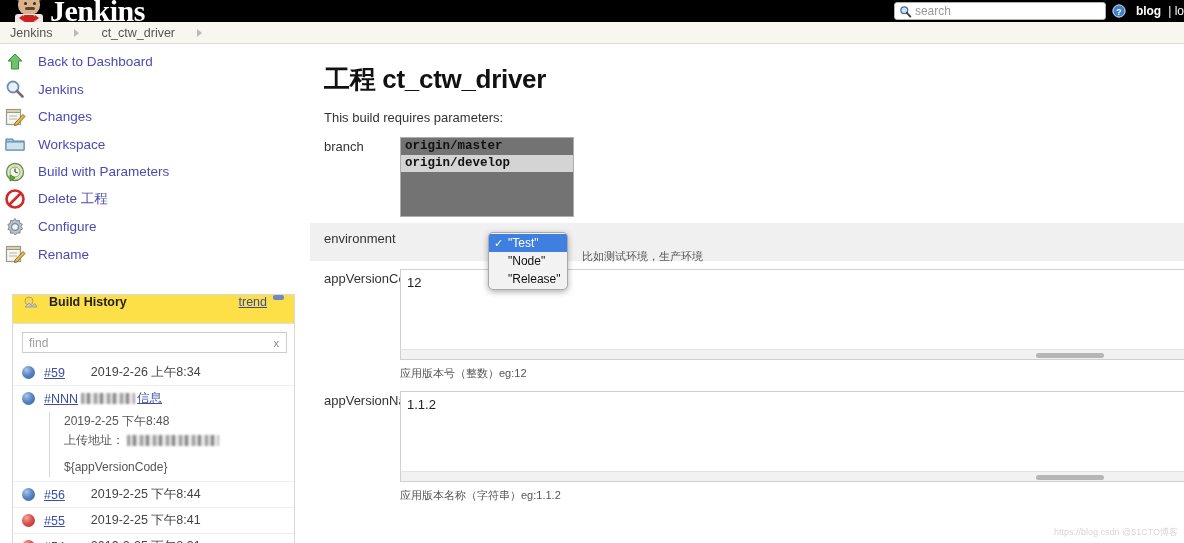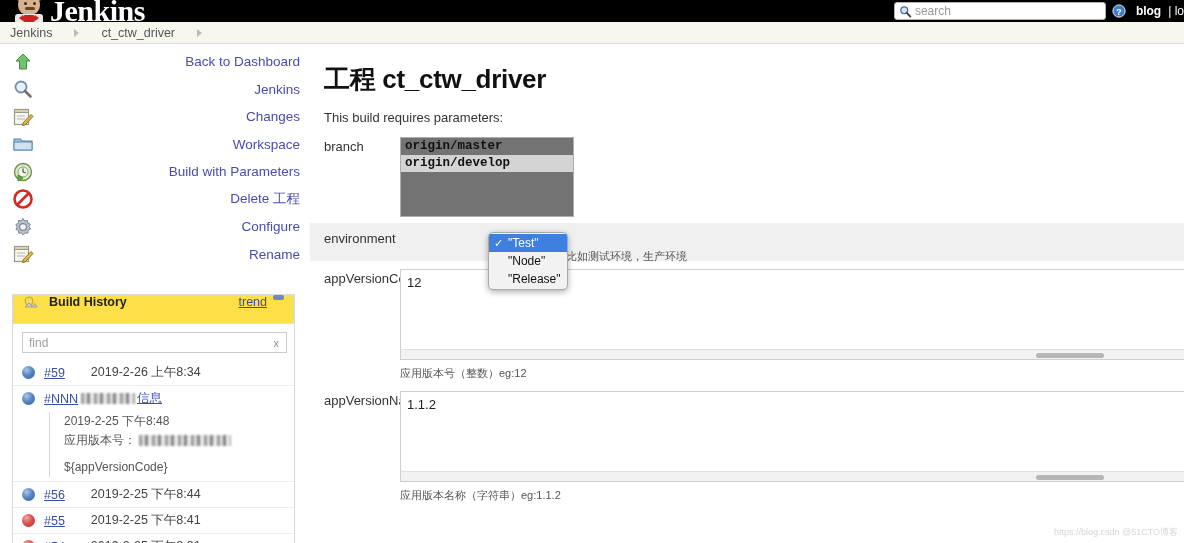--- a/index.html
+++ b/index.html
@@ -147,23 +147,22 @@
   }
 
   
   #sidebar {
     position: absolute; top: 48px; left: 0;
     width: 300px;
   }
   .side-item {
     display: flex; align-items: center;
     height: 27.5px;
-    padding-left: 12px;
+    padding-left: 4px;
     text-decoration: none;
-    justify-content: space-between;
   }
   .side-icon {
     width: 22px; height: 22px; margin-right: 12px;
     flex: none;
   }
   .side-label {
     color: #4a4ab0; font-size: 13.5px;
   }
 
   
@@ -342,21 +341,21 @@
     position: absolute; top: 3px; right: 85px;
     width: 68px; height: 5px;
     background: #b6b6b6;
     border-radius: 3px;
   }
   .ta-hint { font-size: 11px; color: #555; margin-top: 6px; }
 
   
   .env-field { position: relative; height: 32px; }
   #env-hint {
-    position: absolute; left: 166px; top: 20px;
+    position: absolute; left: 182px; top: 20px;
     font-size: 11px; color: #555;
     white-space: nowrap;
   }
   #env-dropdown {
     position: absolute; left: 88px; top: 3px;
     width: 80px;
     background: #f2f2f2;
     border: 1px solid #a9a9a9;
     border-radius: 5px;
     box-shadow: 0 2px 6px rgba(0,0,0,.32);
@@ -536,21 +535,21 @@
     <span class="ball blue"></span>
     <div class="bh-expanded">
       <div class="bh-exp-title">
         <a class="bh-num" href="#">#NNN</a>
         <span class="redact" style="width:54px"></span>
         <span class="bh-num" style="margin-left:2px">信息</span>
       </div>
       <div class="bh-sub">
         <div class="bh-sub-line">2019-2-25 下午8:48</div>
         <div class="bh-sub-line">
-          <span>应用版本号：</span><span class="redact" style="width:92px"></span>
+          <span>上传地址：</span><span class="redact" style="width:92px"></span>
         </div>
         <div class="bh-sub-gap"></div>
         <div class="bh-sub-line">${appVersionCode}</div>
       </div>
     </div>
   </div>
 
   <div class="bh-row">
     <span class="ball blue"></span>
     <div class="bh-row-simple" style="flex:1">

